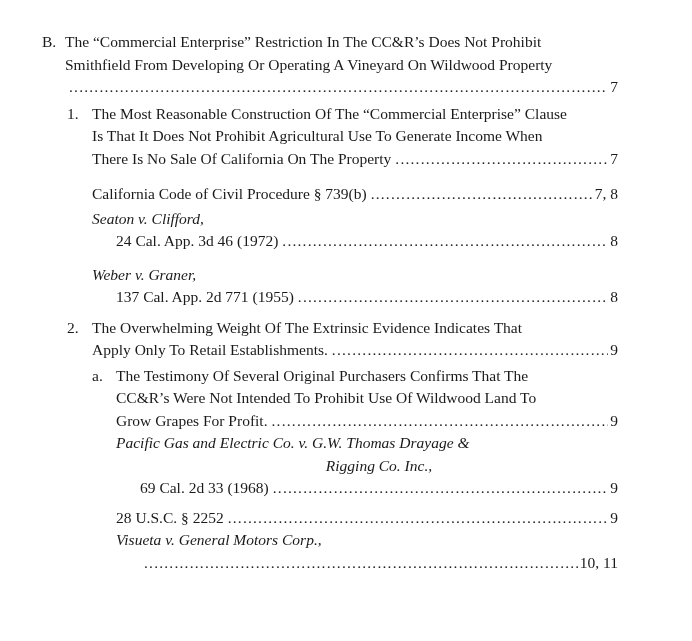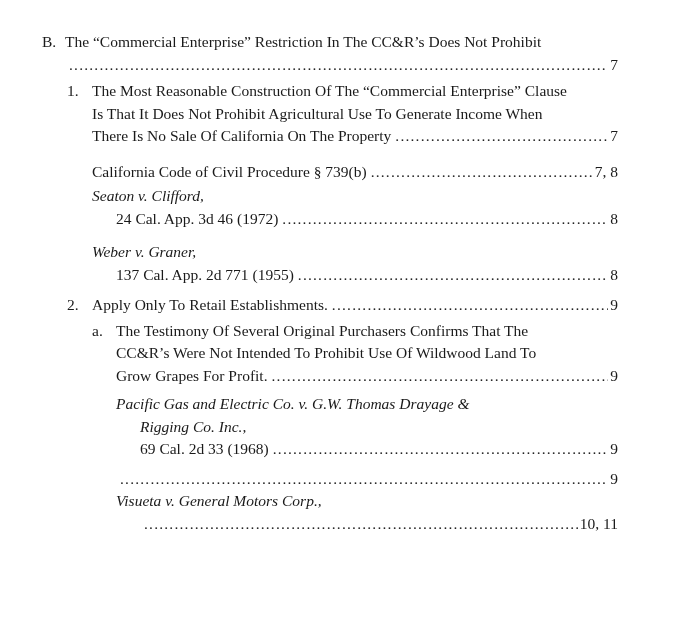--- a/index.html
+++ b/index.html
@@ -21,21 +21,21 @@
   .entry { position: relative; }
   .lbl { position: absolute; top: 0; }
   .lvl1 { padding-left: 23px; }
   .lvl1 > .lbl { left: 0; }
   .lvl2 { padding-left: 50px; }
   .lvl2 > .lbl { left: 25px; }
   .lvl3 { padding-left: 74px; }
   .lvl3 > .lbl { left: 50px; }
   .cit2 { padding-left: 50px; }
   .cit3 { padding-left: 74px; }
-  .hang { margin-left: 24px; }
+  .hang { margin-left: 24px; text-align: center; }
   .line { white-space: nowrap; }
   .flexline { display: flex; align-items: baseline; }
   .txt { white-space: nowrap; flex: 0 0 auto; }
   .leader {
     flex: 1 1 auto;
     overflow: hidden;
     white-space: nowrap;
     letter-spacing: 1.2px;
     margin: 0 2px 0 4px;
     color: #1f1f1f;
@@ -44,20 +44,21 @@
   .it { font-style: italic; }
 </style>
 </head>
 <body>
 
 <div class="doc">
 
   <div class="entry lvl1">
     <span class="lbl">B.</span>
     <div class="line">The “Commercial Enterprise” Restriction In The CC&amp;R’s Does Not Prohibit</div>
+    <div class="line">Smithfield From Developing Or Operating A Vineyard On Wildwood Property</div>
     <div class="line flexline">
       <span class="leader">............................................................................................................................................................................................................................................................................................................</span>
       <span class="pg">7</span>
     </div>
   </div>
 
   <div class="entry lvl2" style="margin-top:4px">
     <span class="lbl">1.</span>
     <div class="line">The Most Reasonable Construction Of The “Commercial Enterprise” Clause</div>
     <div class="line">Is That It Does Not Prohibit Agricultural Use To Generate Income When</div>
@@ -89,50 +90,52 @@
     <div class="line it">Weber v. Graner,</div>
     <div class="line flexline hang">
       <span class="txt">137 Cal. App. 2d 771 (1955)</span>
       <span class="leader">............................................................................................................................................................................................................................................................................................................</span>
       <span class="pg">8</span>
     </div>
   </div>
 
   <div class="entry lvl2" style="margin-top:8px">
     <span class="lbl">2.</span>
+    <div class="line">The Overwhelming Weight Of The Extrinsic Evidence Indicates That</div>
     <div class="line flexline">
       <span class="txt">Apply Only To Retail Establishments.</span>
       <span class="leader">............................................................................................................................................................................................................................................................................................................</span>
       <span class="pg">9</span>
     </div>
   </div>
 
   <div class="entry lvl3" style="margin-top:3px">
     <span class="lbl">a.</span>
     <div class="line">The Testimony Of Several Original Purchasers Confirms That The</div>
     <div class="line">CC&amp;R’s Were Not Intended To Prohibit Use Of Wildwood Land To</div>
     <div class="line flexline">
       <span class="txt">Grow Grapes For Profit.</span>
       <span class="leader">............................................................................................................................................................................................................................................................................................................</span>
       <span class="pg">9</span>
     </div>
   </div>
 
-  <div class="entry cit3" style="margin-top:6px">
+  <div class="entry cit3" style="margin-top:0">
     <div class="line it">Pacific Gas and Electric Co. v. G.W. Thomas Drayage &amp;</div>
     <div class="line it hang">Rigging Co. Inc.,</div>
     <div class="line flexline hang">
       <span class="txt">69 Cal. 2d 33 (1968)</span>
       <span class="leader">............................................................................................................................................................................................................................................................................................................</span>
       <span class="pg">9</span>
     </div>
   </div>
 
   <div class="entry cit3" style="margin-top:7px">
     <div class="line flexline">
+      <span class="txt">28 U.S.C. § 2252</span>
       <span class="leader">............................................................................................................................................................................................................................................................................................................</span>
       <span class="pg">9</span>
     </div>
   </div>
 
   <div class="entry cit3" style="">
     <div class="line it">Visueta v. General Motors Corp.,</div>
     <div class="line flexline hang">
       <span class="leader">............................................................................................................................................................................................................................................................................................................</span>
       <span class="pg">10, 11</span>

